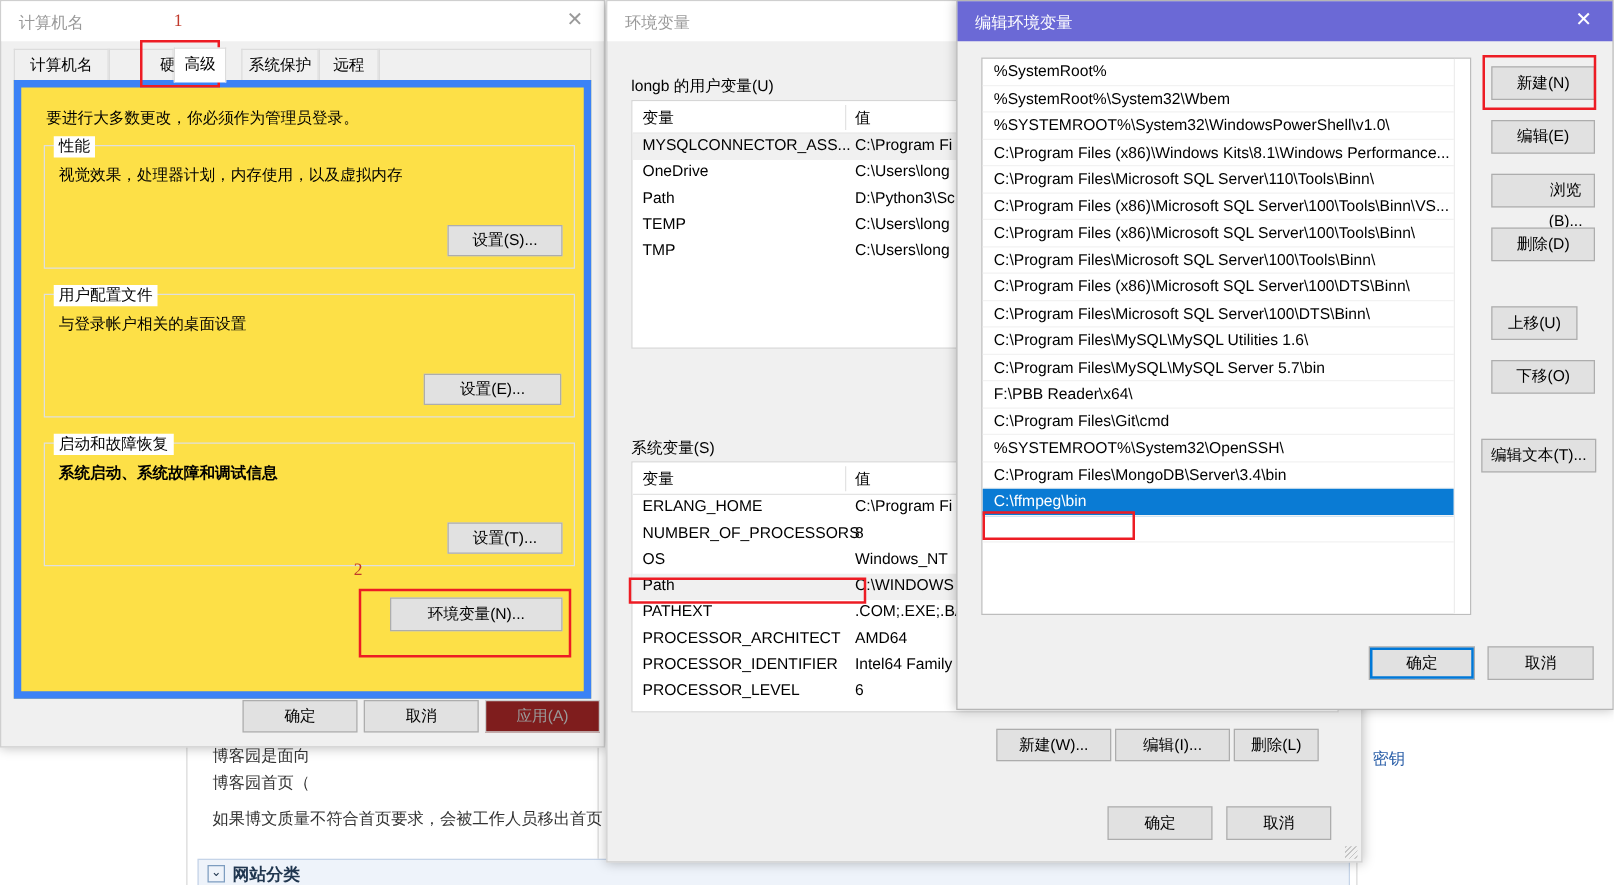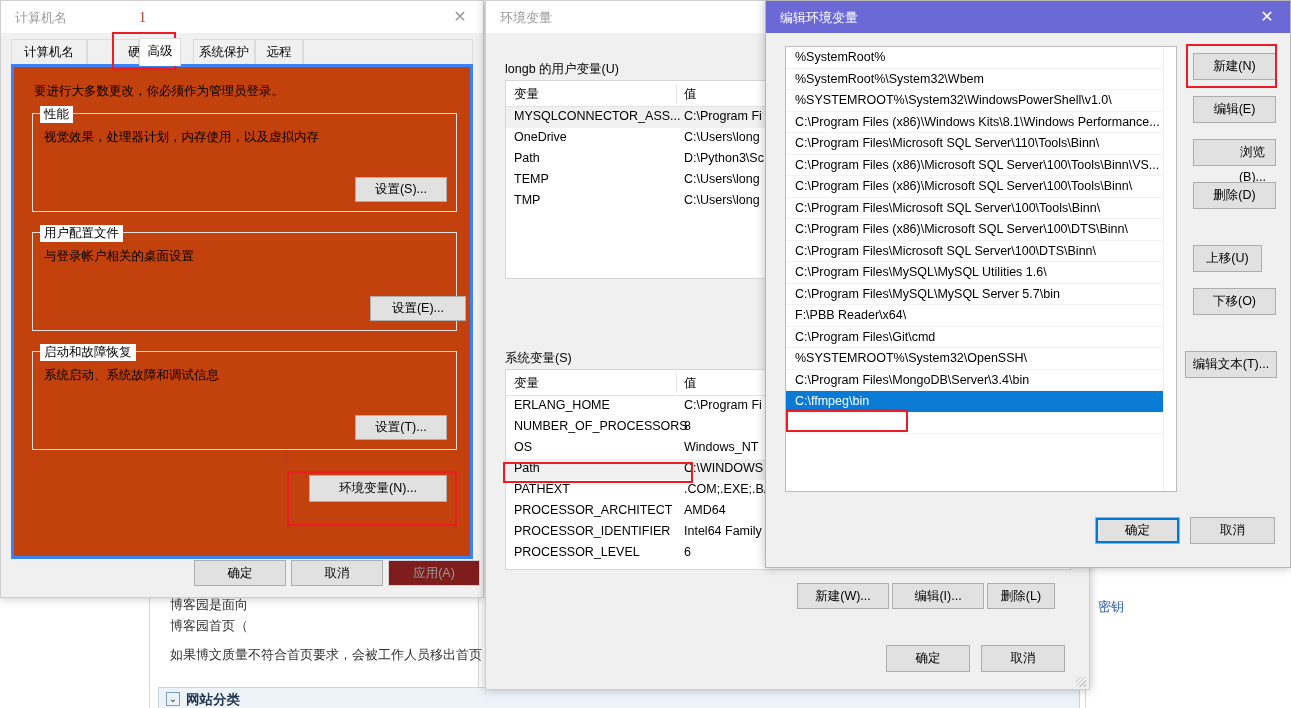--- a/index.html
+++ b/index.html
@@ -36,21 +36,21 @@
   #win-sysprops .tl-close{color:#9a9a9a;}
 
   
   .tabstrip{position:absolute;left:10px;top:38px;width:462px;height:26px;}
   .tab{position:absolute;top:0;height:26px;box-sizing:border-box;
        border:1px solid #dcdcdc;border-bottom:none;background:#f0f0f0;
        font-size:12.5px;line-height:24px;text-align:center;color:#000;}
   .tab.sel{background:#ffffff;border-color:#dcdcdc;z-index:3;height:27px;}
 
   .tabpanel{position:absolute;left:10px;top:63px;width:462px;height:495px;
-            background:#c2410c;border:3px solid #3b82f6;box-sizing:border-box;}
+            background:#fde047;border:6px solid #3b82f6;box-sizing:border-box;}
   .panel-intro{position:absolute;left:20px;top:16px;font-size:12.5px;color:#000;}
 
   .groupbox{position:absolute;border:1px solid #dfdfdf;box-sizing:border-box;}
   .group-title{position:absolute;background:#ffffff;padding:0 4px;font-size:12.5px;color:#000;}
   .group-desc{position:absolute;font-size:12.5px;color:#000;}
 
   .btn{position:absolute;box-sizing:border-box;background:#e1e1e1;border:1px solid #adadad;
        font-size:12.5px;color:#000;text-align:center;cursor:default;
        font-family:"Liberation Sans","DejaVu Sans",sans-serif;}
   .btn.disabled{color:#9a9a9a;background:#7f1d1d;border-color:#cfcfcf;}
@@ -132,25 +132,25 @@
     <div class="panel-intro">要进行大多数更改，你必须作为管理员登录。</div>
 
     <div class="groupbox" style="left:18px;top:46px;width:425px;height:99px;"></div>
     <div class="group-title" style="left:26px;top:39px;">性能</div>
     <div class="group-desc" style="left:30px;top:62px;">视觉效果，处理器计划，内存使用，以及虚拟内存</div>
     <div class="btn" style="left:341px;top:110px;width:92px;height:25px;line-height:23px;">设置(S)...</div>
 
     <div class="groupbox" style="left:18px;top:165px;width:425px;height:99px;"></div>
     <div class="group-title" style="left:26px;top:158px;">用户配置文件</div>
     <div class="group-desc" style="left:30px;top:181px;">与登录帐户相关的桌面设置</div>
-    <div class="btn" style="left:356px;top:229px;width:96px;height:25px;line-height:23px;">设置(E)...</div>
+    <div class="btn" style="left:322px;top:229px;width:110px;height:25px;line-height:23px;">设置(E)...</div>
 
     <div class="groupbox" style="left:18px;top:284px;width:425px;height:99px;"></div>
     <div class="group-title" style="left:26px;top:277px;">启动和故障恢复</div>
-    <div class="group-desc" style="left:30px;top:300px;">系统启动、系统故障和调试信息</div>
+    <div class="group-desc" style="left:30px;top:300px;font-weight:bold;">系统启动、系统故障和调试信息</div>
     <div class="btn" style="left:341px;top:348px;width:92px;height:25px;line-height:23px;">设置(T)...</div>
 
     <div class="btn" style="left:295px;top:408px;width:138px;height:27px;line-height:25px;">环境变量(N)...</div>
   </div>
 
   <div class="btn" style="left:193px;top:559px;width:92px;height:26px;line-height:24px;">确定</div>
   <div class="btn" style="left:290px;top:559px;width:92px;height:26px;line-height:24px;">取消</div>
   <div class="btn disabled" style="left:387px;top:559px;width:92px;height:26px;line-height:24px;">应用(A)</div>
 </div>
 

